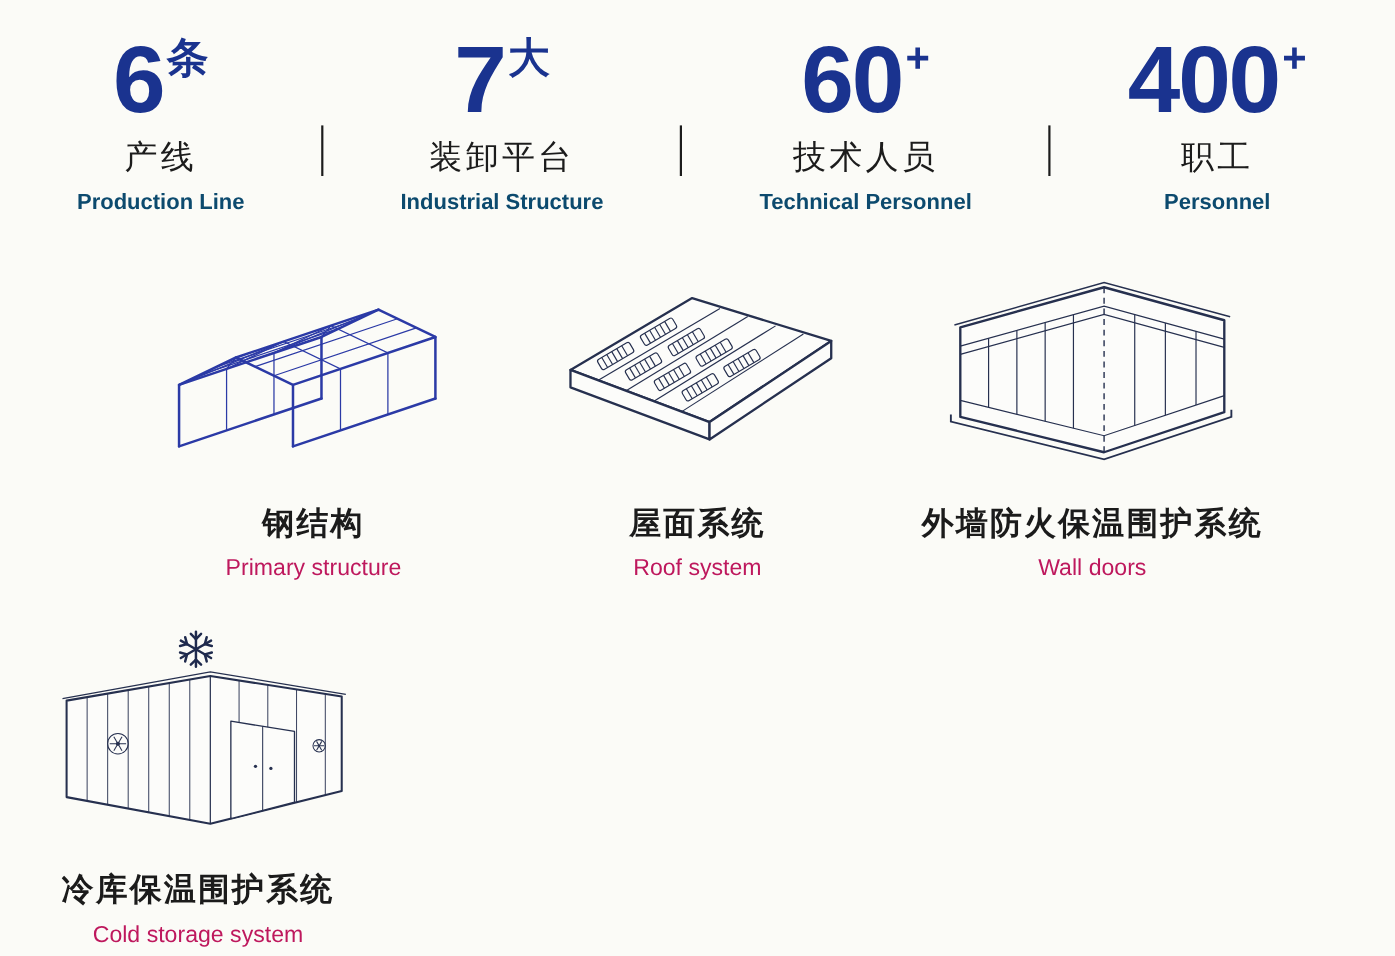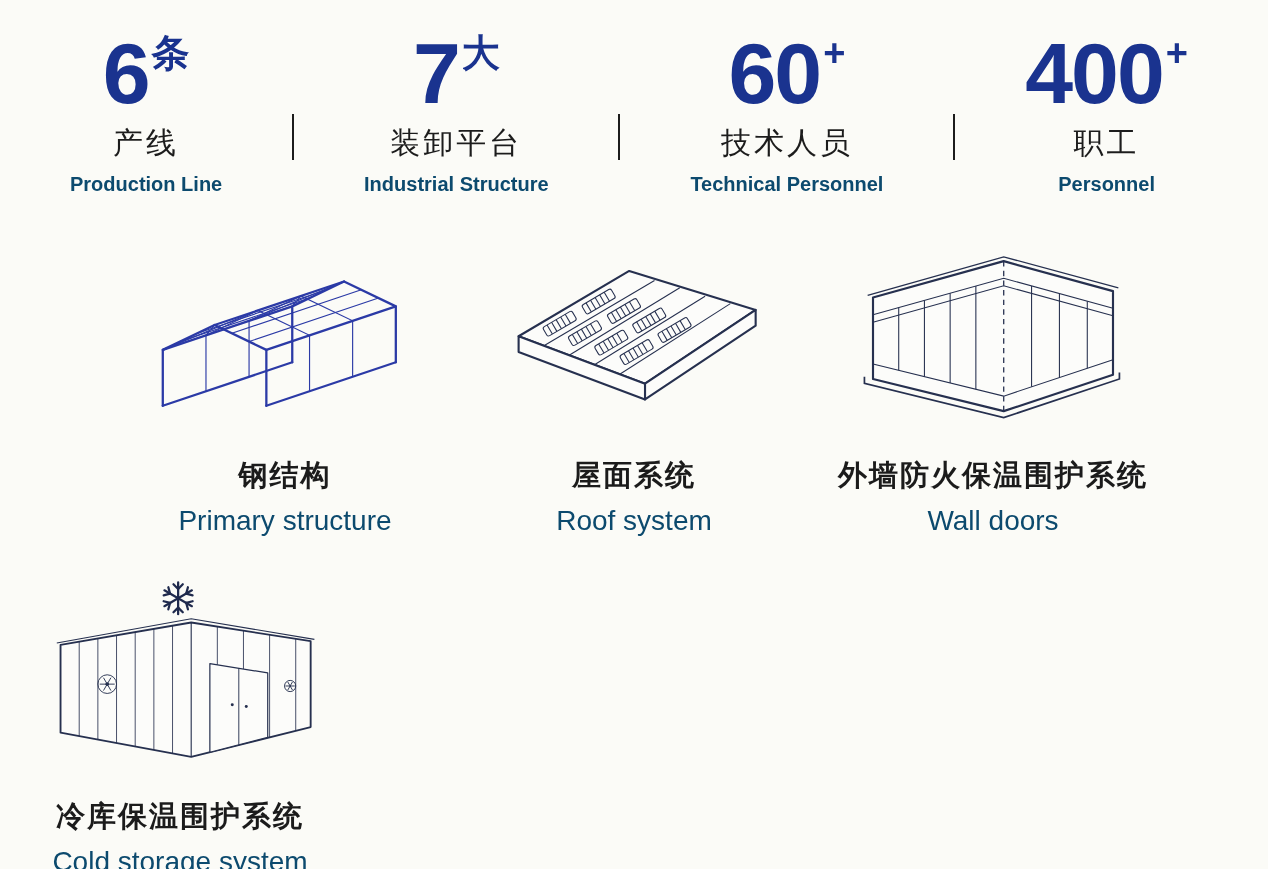--- a/index.html
+++ b/index.html
@@ -21,21 +21,21 @@
   .divider { width:2px; height:46px; background:#1c1c1c; margin-top:80px; }
   
   .row { display:flex; justify-content:space-between; }
   .row1 { padding:0 120px 0 140px; margin-top:44px; }
   .row2 { padding:0 30px 0 40px; margin-top:38px; }
   .product { text-align:center; }
   .figure { display:flex; align-items:center; justify-content:center; }
   .row1 .figure { height:192px; }
   .row2 .figure { height:198px; }
   .p-zh { font-size:29px; font-weight:600; letter-spacing:2px; margin-top:24px; white-space:nowrap; }
-  .p-en { font-size:28px; font-weight:500; margin-top:9px; color:#0c4a6e; white-space:nowrap; }
+  .p-en { font-size:21px; font-weight:500; margin-top:9px; color:#be185d; white-space:nowrap; }
 </style>
 </head>
 <body>
 
 <div class="stats">
 
   <div class="stat">
     <div class="stat-number">
       <span class="stat-value">6</span>
       <span class="stat-suffix">条</span>

